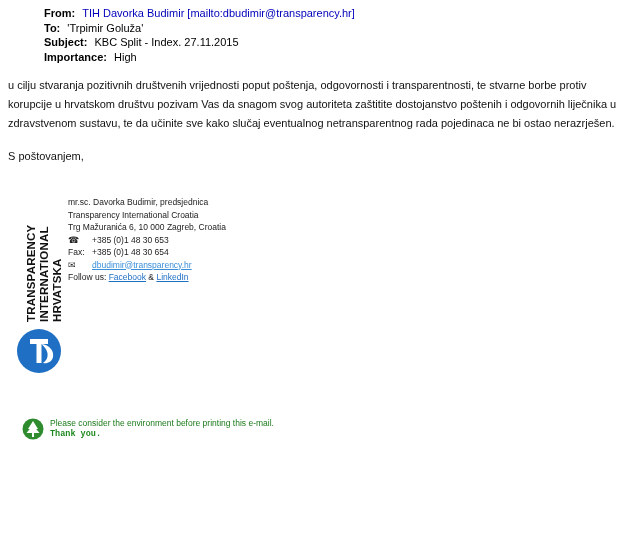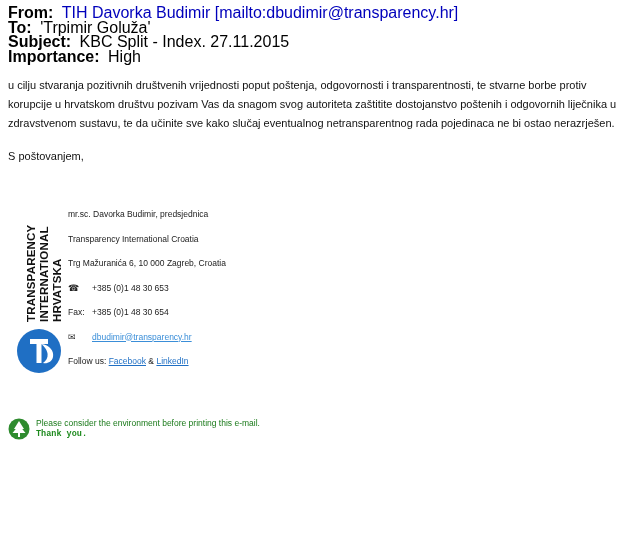--- a/index.html
+++ b/index.html
@@ -17,22 +17,23 @@
   .page {
     position: relative;
     width: 644px;
     height: 536px;
     background: #fff;
   }
 
   
   .header {
     padding: 6px 0 0 8px;
-    font-size: 16px;
+    font-size: 11px;
     line-height: 14.5px;
+    margin-left: 36px;
   }
   .hdr-row {
     display: block;
     white-space: nowrap;
   }
   .hdr-label {
     font-weight: bold;
     display: inline-block;
   }
   .hdr-value {
@@ -103,21 +104,21 @@
   }
 
   .sig-text {
     position: absolute;
     left: 60px;
     top: 4px;
     font-size: 8.5px;
     line-height: 12.5px;
     color: #222;
   }
-  .sig-text .line { white-space: nowrap; margin-top: 12px; }
+  .sig-text .line { white-space: nowrap; }
   .sig-text .lbl {
     display: inline-block;
     width: 24px;
   }
   .sig-text .glyph {
     display: inline-block;
     width: 24px;
     font-size: 9px;
   }
   .sig-link {
@@ -125,21 +126,21 @@
     text-decoration: underline;
   }
   .sig-link2 {
     color: #3a8ed8;
     text-decoration: underline;
   }
 
   
   .eco {
     position: absolute;
-    left: 8px;
+    left: 22px;
     top: 418px;
     display: flex;
     align-items: flex-start;
   }
   .eco-icon {
     width: 22px;
     height: 22px;
     margin-right: 6px;
     flex: 0 0 auto;
   }

